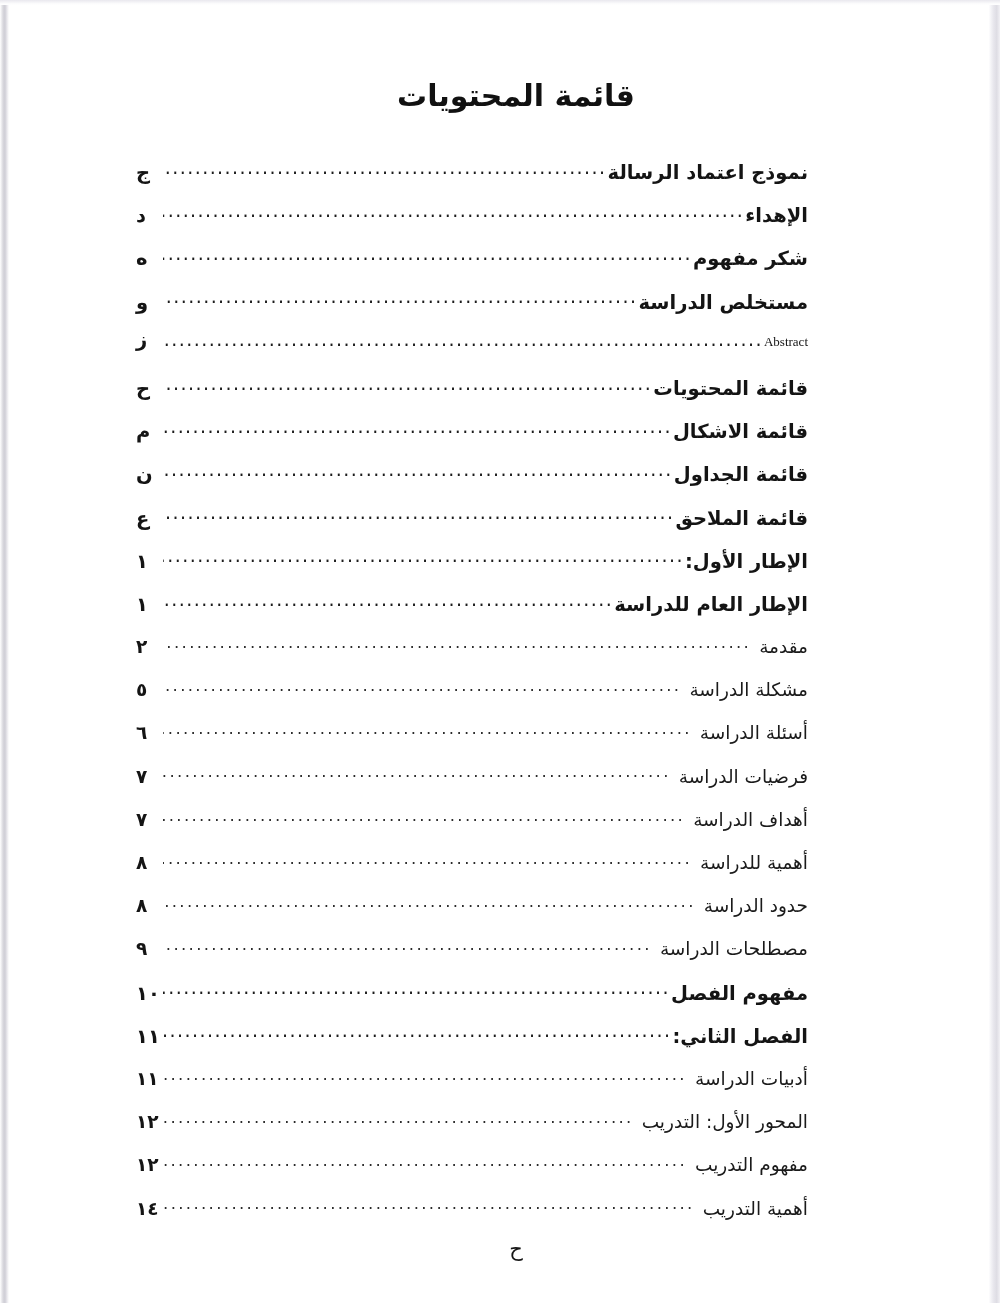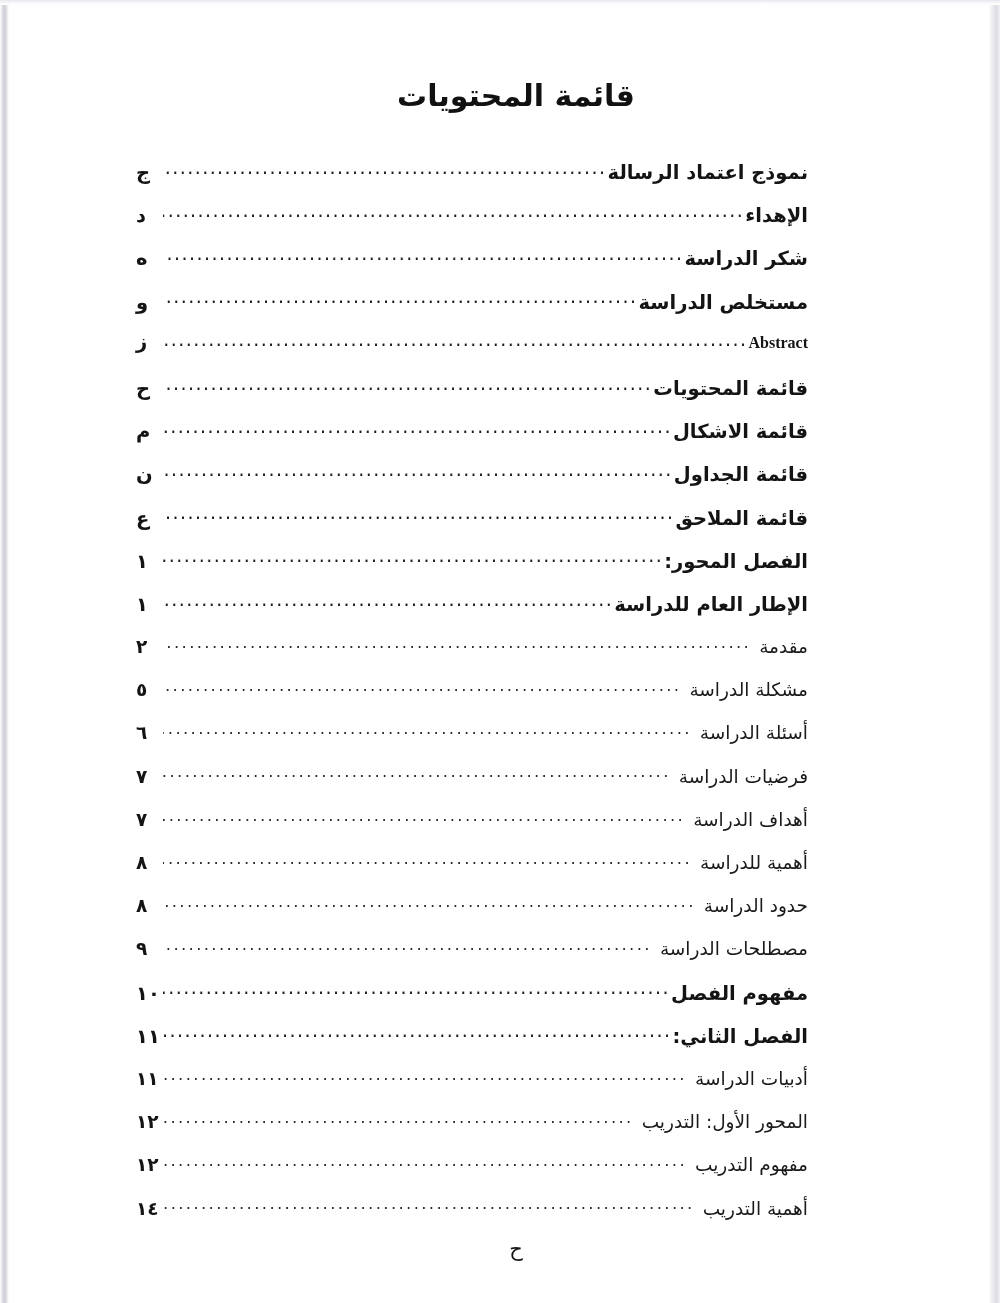--- a/index.html
+++ b/index.html
@@ -130,22 +130,22 @@
 
   
   .toc-row.lvl2 .toc-label { padding-left: 7px; }
   
   .toc-row.lvl2 { padding-right: 0px; }
 
   .toc-row.latin .toc-label {
     direction: ltr;
     unicode-bidi: embed;
     font-family: "Liberation Serif", "DejaVu Serif", serif;
-    font-weight: 700;
-    font-size: 16px;
+    font-weight: 400;
+    font-size: 13px;
   }
 
   .page-folio {
     position: absolute;
     bottom: 42px;
     left: 0;
     width: 1000px;
     text-align: center;
     font-size: 21px;
     color: #141414;
@@ -168,21 +168,21 @@
         <span class="toc-label">نموذج اعتماد الرسالة</span>
         <span class="toc-leader"></span>
         <span class="toc-page">ج</span>
       </div>
       <div class="toc-row bold">
         <span class="toc-label">الإهداء</span>
         <span class="toc-leader"></span>
         <span class="toc-page">د</span>
       </div>
       <div class="toc-row bold">
-        <span class="toc-label">شكر الدراسة</span>
+        <span class="toc-label">شكر مفهوم</span>
         <span class="toc-leader"></span>
         <span class="toc-page">ه</span>
       </div>
       <div class="toc-row bold">
         <span class="toc-label">مستخلص الدراسة</span>
         <span class="toc-leader"></span>
         <span class="toc-page">و</span>
       </div>
       <div class="toc-row bold latin">
         <span class="toc-label">Abstract</span>
@@ -203,21 +203,21 @@
         <span class="toc-label">قائمة الجداول</span>
         <span class="toc-leader"></span>
         <span class="toc-page">ن</span>
       </div>
       <div class="toc-row bold">
         <span class="toc-label">قائمة الملاحق</span>
         <span class="toc-leader"></span>
         <span class="toc-page">ع</span>
       </div>
       <div class="toc-row bold">
-        <span class="toc-label">الفصل المحور:</span>
+        <span class="toc-label">الإطار الأول:</span>
         <span class="toc-leader"></span>
         <span class="toc-page">١</span>
       </div>
       <div class="toc-row bold">
         <span class="toc-label">الإطار العام للدراسة</span>
         <span class="toc-leader"></span>
         <span class="toc-page">١</span>
       </div>
       <div class="toc-row lvl2">
         <span class="toc-label">مقدمة</span>

